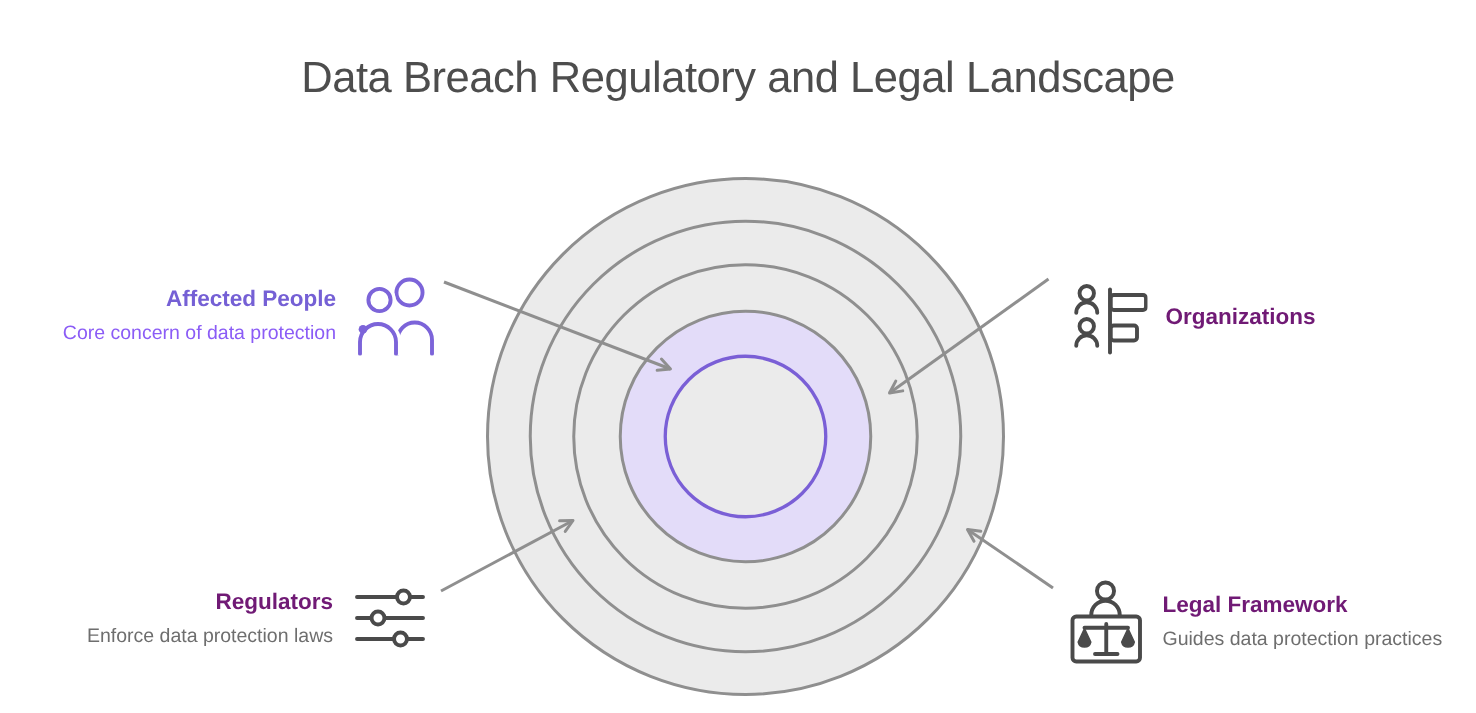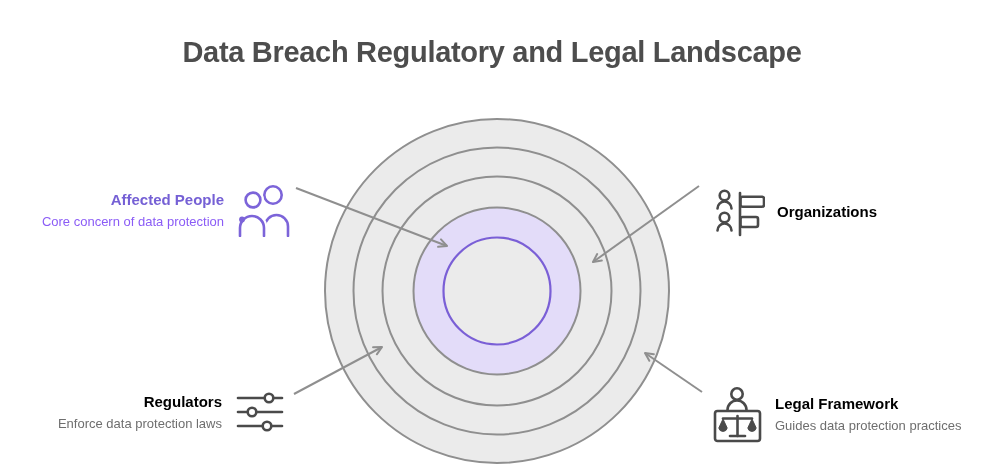--- a/index.html
+++ b/index.html
@@ -2,34 +2,34 @@
 <html><head>
 <meta charset="utf-8">
 <style>
   html,body { margin:0; padding:0; background:#fff; }
   .canvas {
     position:relative; width:984px; height:475px; background:#ffffff;
     font-family:"Liberation Sans", sans-serif; overflow:hidden;
   }
   .title {
     position:absolute; top:36px; left:0; width:100%;
-    text-align:center; font-size:29px; font-weight:700;
+    text-align:center; font-size:29px; font-weight:400;
     color:#4d4d4d; letter-spacing:-0.3px; margin:0;
   }
   .rings-svg { position:absolute; left:0; top:0; }
   .ring { fill:#ebebeb; stroke:#8f8f8f; stroke-width:2; }
   .ring-core-band { fill:#e3dcf9; stroke:#8f8f8f; stroke-width:2; }
   .ring-core { fill:#ebebeb; stroke:#7a5fd6; stroke-width:2.2; }
   .arrow { fill:none; stroke:#8f8f8f; stroke-width:2; }
 
   .item { position:absolute; display:flex; align-items:center;margin-top:23px; }
   .item .texts { display:flex; flex-direction:column; }
   .texts.right { text-align:right; }
   .texts.left  { text-align:left; }
-  .label { font-size:15px; font-weight:700; color:#000000; line-height:18px; white-space:nowrap; }
+  .label { font-size:15px; font-weight:700; color:#701a75; line-height:18px; white-space:nowrap; }
   .desc  { font-size:13px; color:#6e6e6e; line-height:16px; margin-top:5px; white-space:nowrap; }
   .accent .label { color:#7560d5; }
   .accent .desc  { color:#8b5cf6; }
 
   .item-affected   { left:40px;  top:160px; width:252px; justify-content:flex-end; gap:12px; }
   .item-orgs       { left:711px; top:164px; gap:12px; }
   .item-regulators { left:40px;  top:368px; width:244px; justify-content:flex-end; gap:14px; }
   .item-legal      { left:712px; top:362px; gap:13px; }
 
   .icon { flex:none; display:block; }

